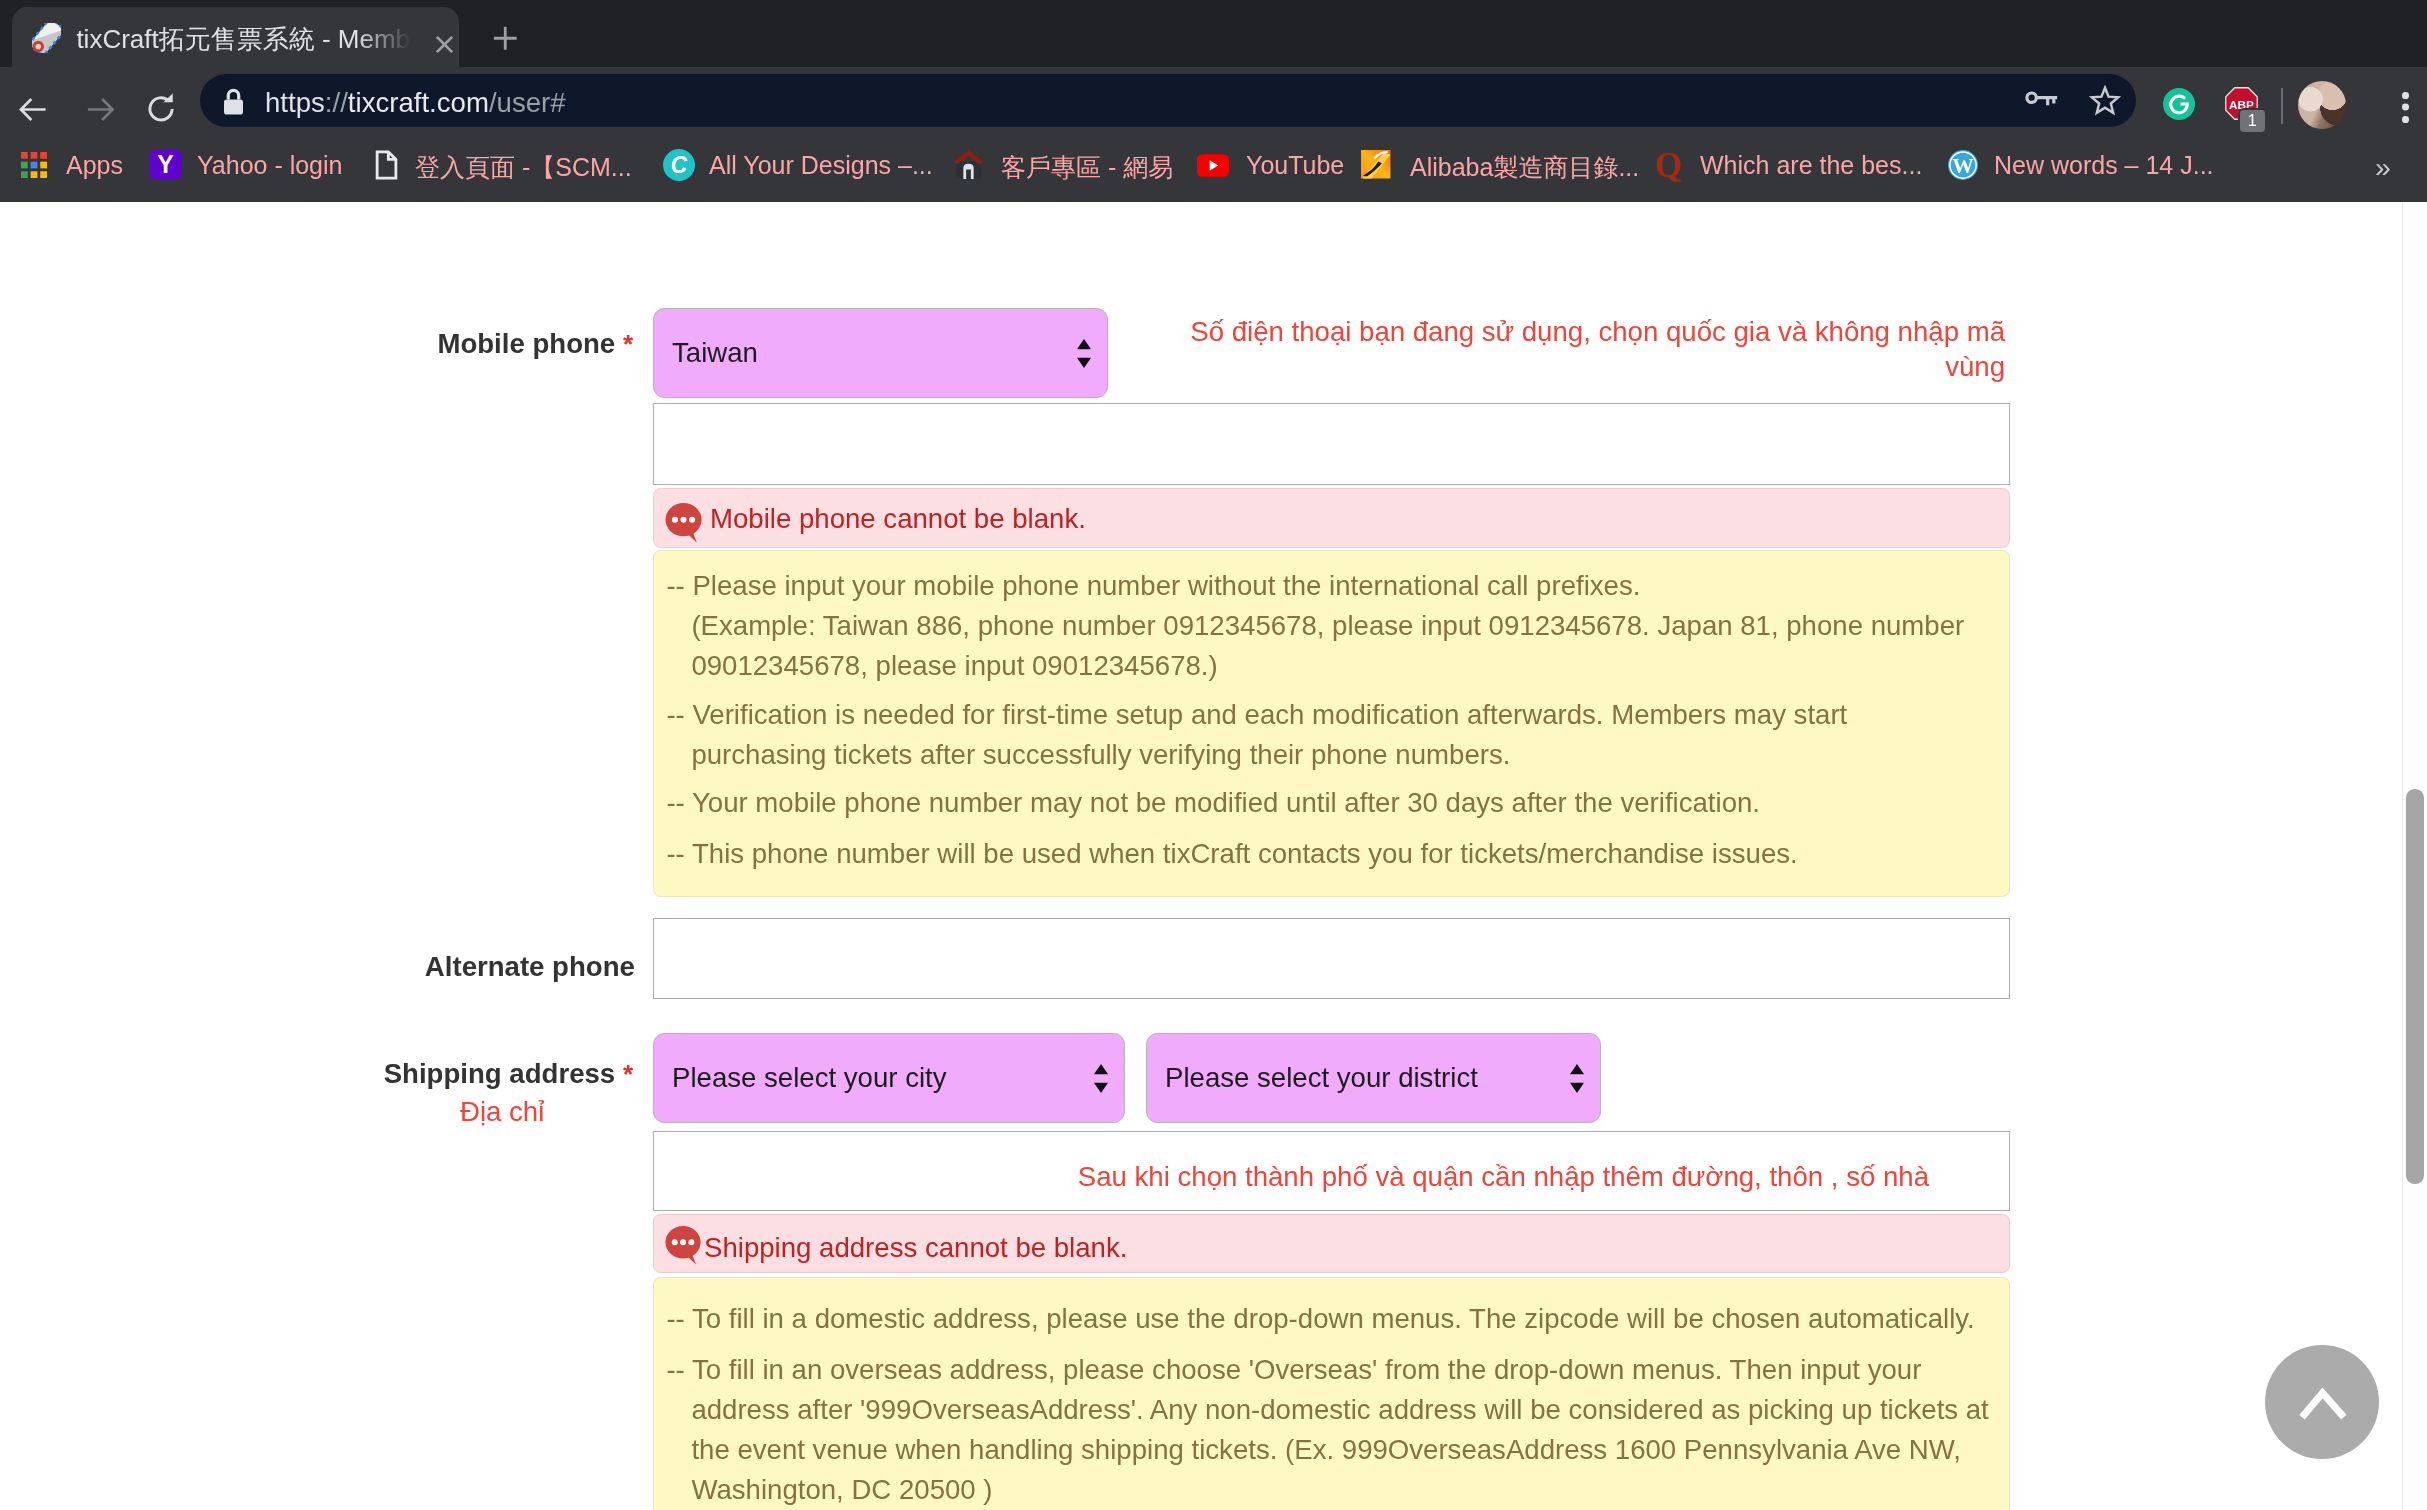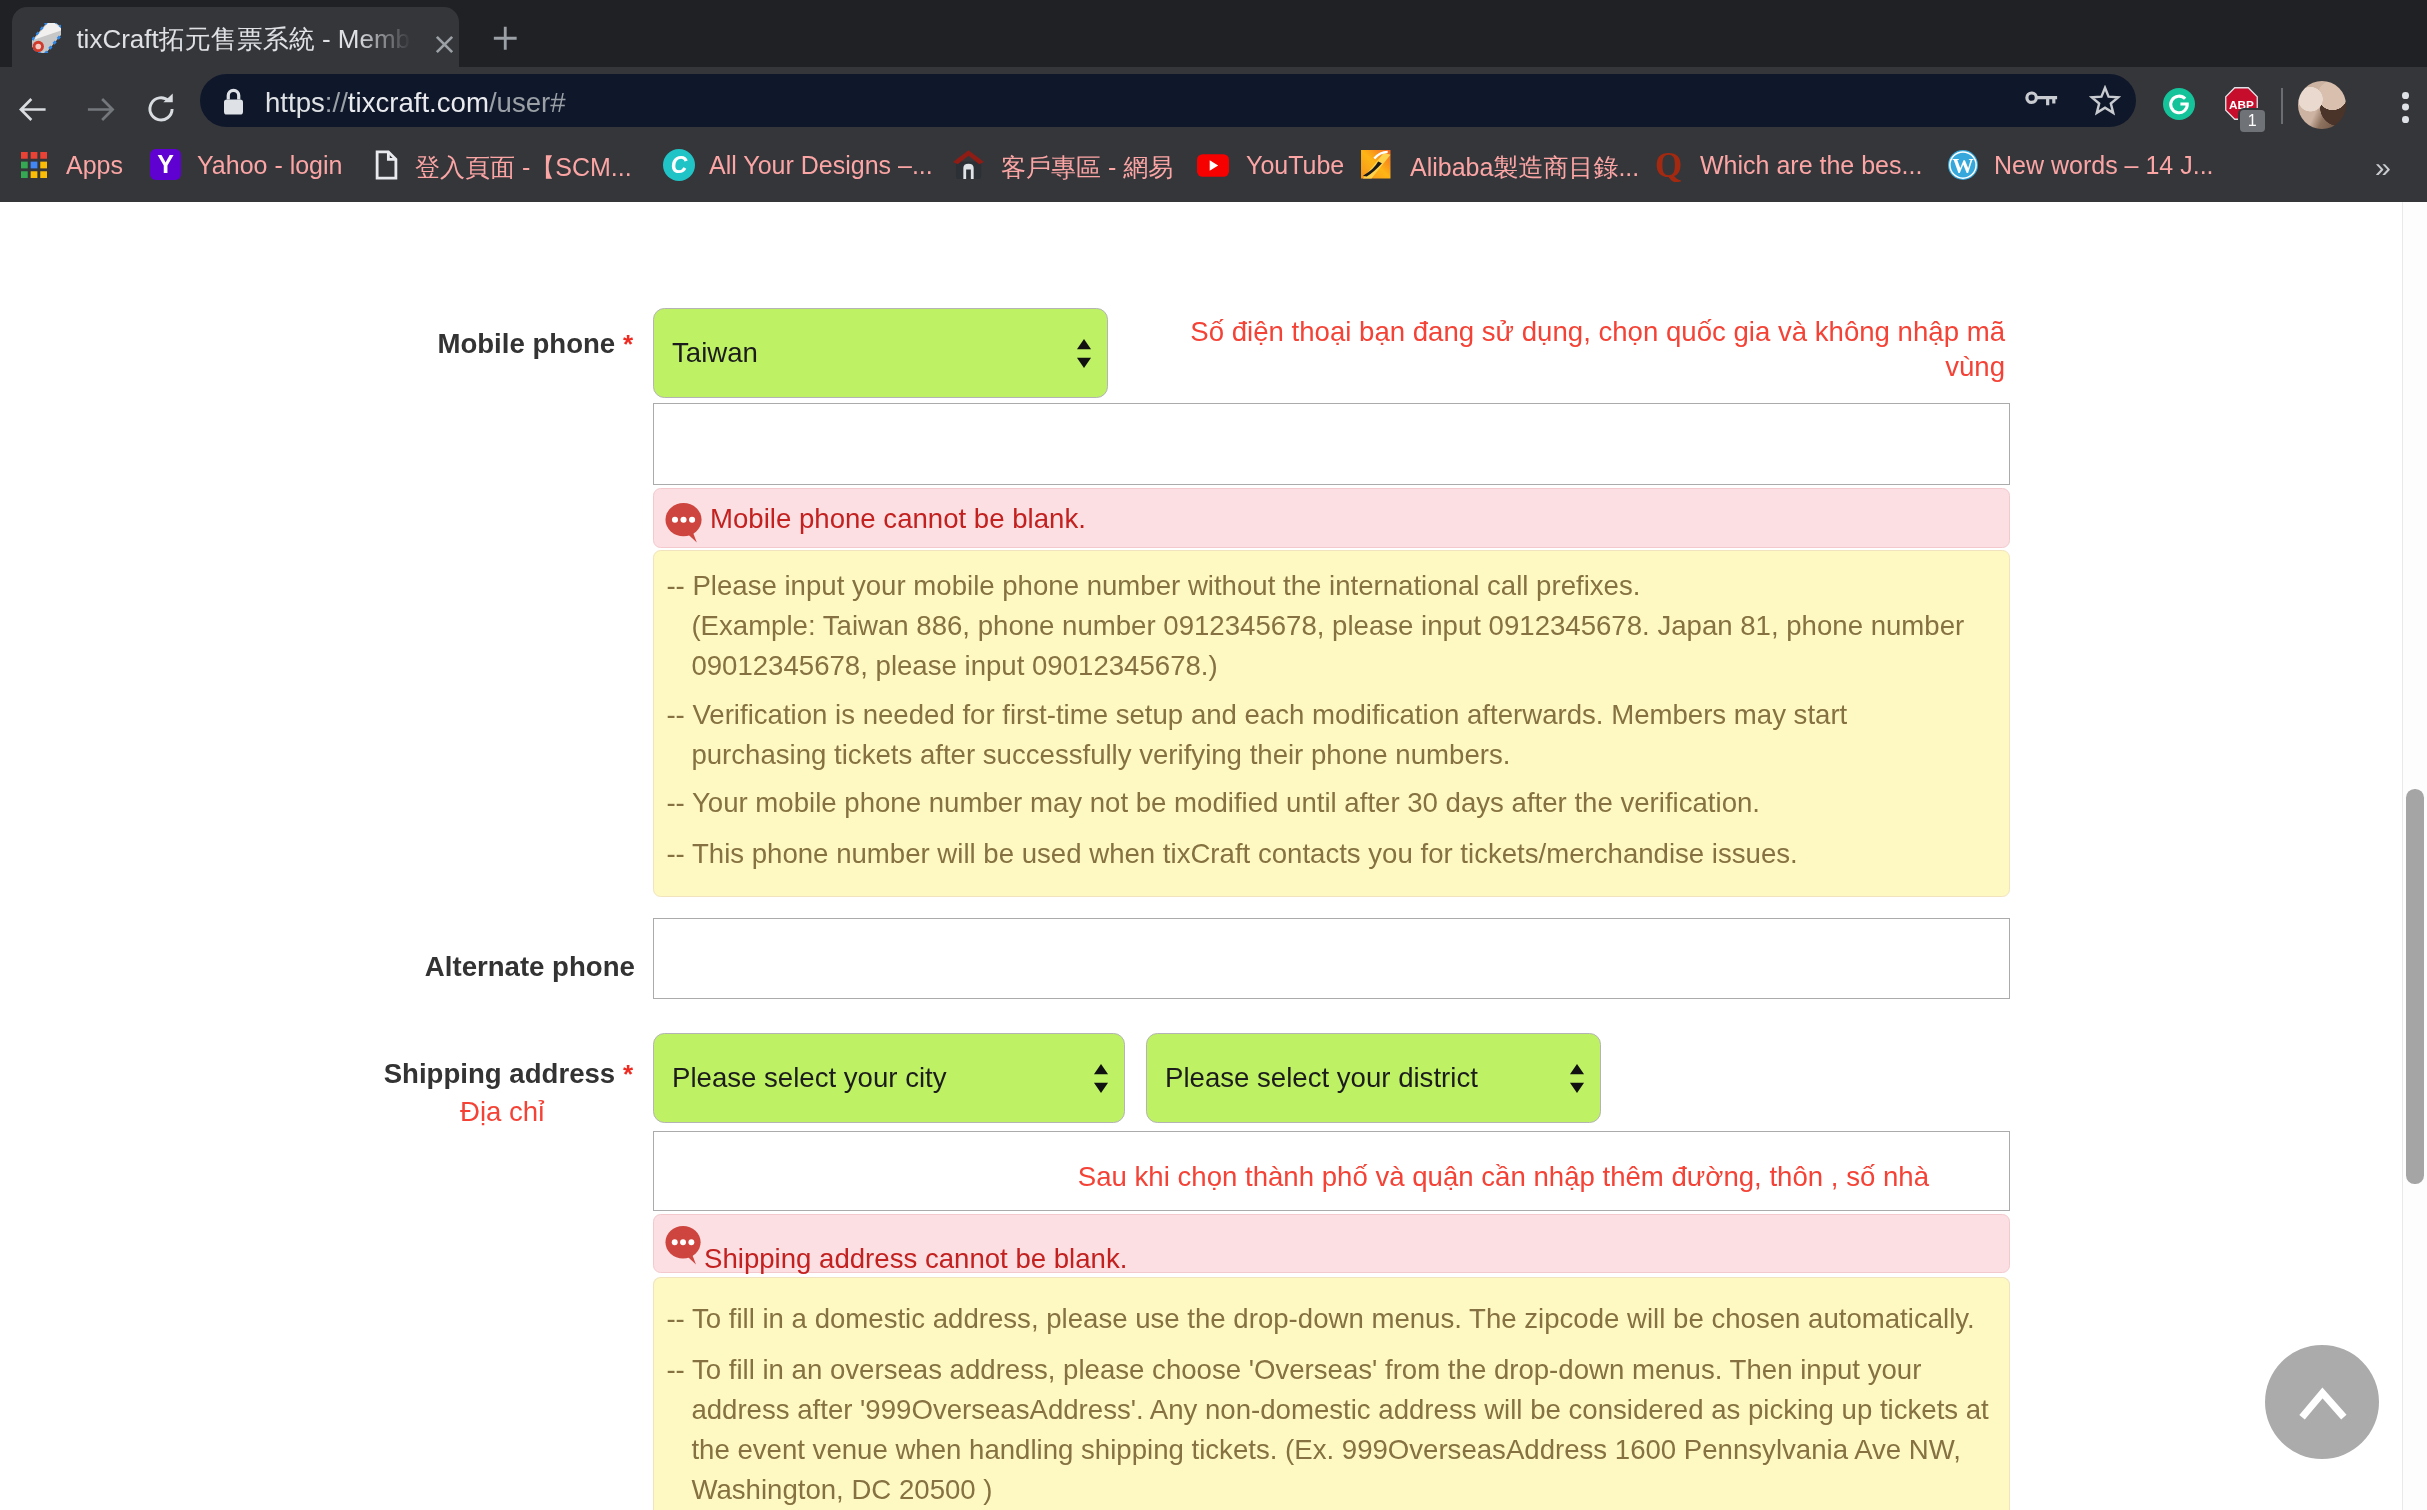--- a/index.html
+++ b/index.html
@@ -17,21 +17,21 @@
   #urltext { left:65px; top:13.3px; font-size:27.6px; color:#e8eaed; white-space:nowrap; }
   #urltext .dim { color:#9aa0a6; }
   #bookmarks { left:0; top:139px; width:2427px; height:63px; background:#35363a; }
   .bktext { position:absolute; top:12.4px; font-size:25px; color:#fca5a5; white-space:nowrap; }
 
   
   #content { left:0; top:202px; width:2427px; height:1309px; background:#fff; }
   #pagetitle { left:366px; top:21px; font-size:32px; font-weight:bold; color:#333; letter-spacing:-0.2px; }
   .flabel { position:absolute; width:633px; text-align:right; font-size:27.6px; font-weight:bold; color:#333; }
   .flabel .req { color:#ef2b22; font-size:26px; }
-  .sel { position:absolute; height:90px; background:#bef264; border:1.9px solid #b4b4b4; border-radius:11.4px;
+  .sel { position:absolute; height:90px; background:#f0abfc; border:1.9px solid #b4b4b4; border-radius:11.4px;
     font-size:27.6px; color:#1c1c1c; line-height:87px; padding-left:18px; }
   .sel svg { position:absolute; right:15px; top:28.5px; }
   .inp { position:absolute; background:#fff; border:1.9px solid #ababab; }
   .alert-p { position:absolute; background:#fbdfe2; border:1.9px solid #f3c9cd; border-radius:7.6px; color:#c32120; font-size:27.6px; }
   .alert-y { position:absolute; background:#fef9c3; border:1.9px solid #f1e3bd; border-radius:7.6px; color:#857141; font-size:27.6px;
     line-height:40px; padding:15px 14.3px 0 12.4px; white-space:nowrap; overflow:hidden; }
   .alert-y .l1 { margin-left:25px; }
   .alert-y .mt { margin-top:8.6px; }
   .alert-y .mt2 { margin-top:10.5px; }
   .alert-y .mt2b { margin-top:11.4px; }
@@ -245,21 +245,21 @@
   <div class="rednote" style="left:653px;top:957px;width:1276px;">Sau khi chọn thành phố và quận cần nhập thêm đường, thôn , số nhà</div>
 
   <div class="alert-p" style="left:653px;top:1012px;width:1357px;height:59px;">
     <svg class="bubble" style="left:10.5px;top:11.4px" width="37" height="39" viewBox="0 0 40 42">
       <ellipse cx="19.5" cy="17.5" rx="19" ry="17.5" fill="#cd453e"></ellipse>
       <path d="M21 30 L33.5 41.5 L28.5 28.5 Z" fill="#cd453e"></path>
       <circle cx="10.5" cy="17.5" r="3.2" fill="#fff"></circle>
         <circle cx="19.5" cy="17.5" r="3.2" fill="#fff"></circle>
         <circle cx="28.5" cy="17.5" r="3.2" fill="#fff"></circle>
     </svg>
-    <div class="abs" style="left:50px;top:28px;">Shipping address cannot be blank.</div>
+    <div class="abs" style="left:50px;top:17px;">Shipping address cannot be blank.</div>
   </div>
 
   <div class="alert-y" style="left:653px;top:1075px;width:1357px;height:234px;border-bottom:none;border-radius:7.6px 7.6px 0 0;padding-top:21px;">
     <div>-- To fill in a domestic address, please use the drop-down menus. The zipcode will be chosen automatically.</div>
     <div class="mt2b">-- To fill in an overseas address, please choose 'Overseas' from the drop-down menus. Then input your</div>
     <div class="l1">address after '999OverseasAddress'. Any non-domestic address will be considered as picking up tickets at</div>
     <div class="l1">the event venue when handling shipping tickets. (Ex. 999OverseasAddress 1600 Pennsylvania Ave NW,</div>
     <div class="l1">Washington, DC 20500 )</div>
   </div>
 </div>

